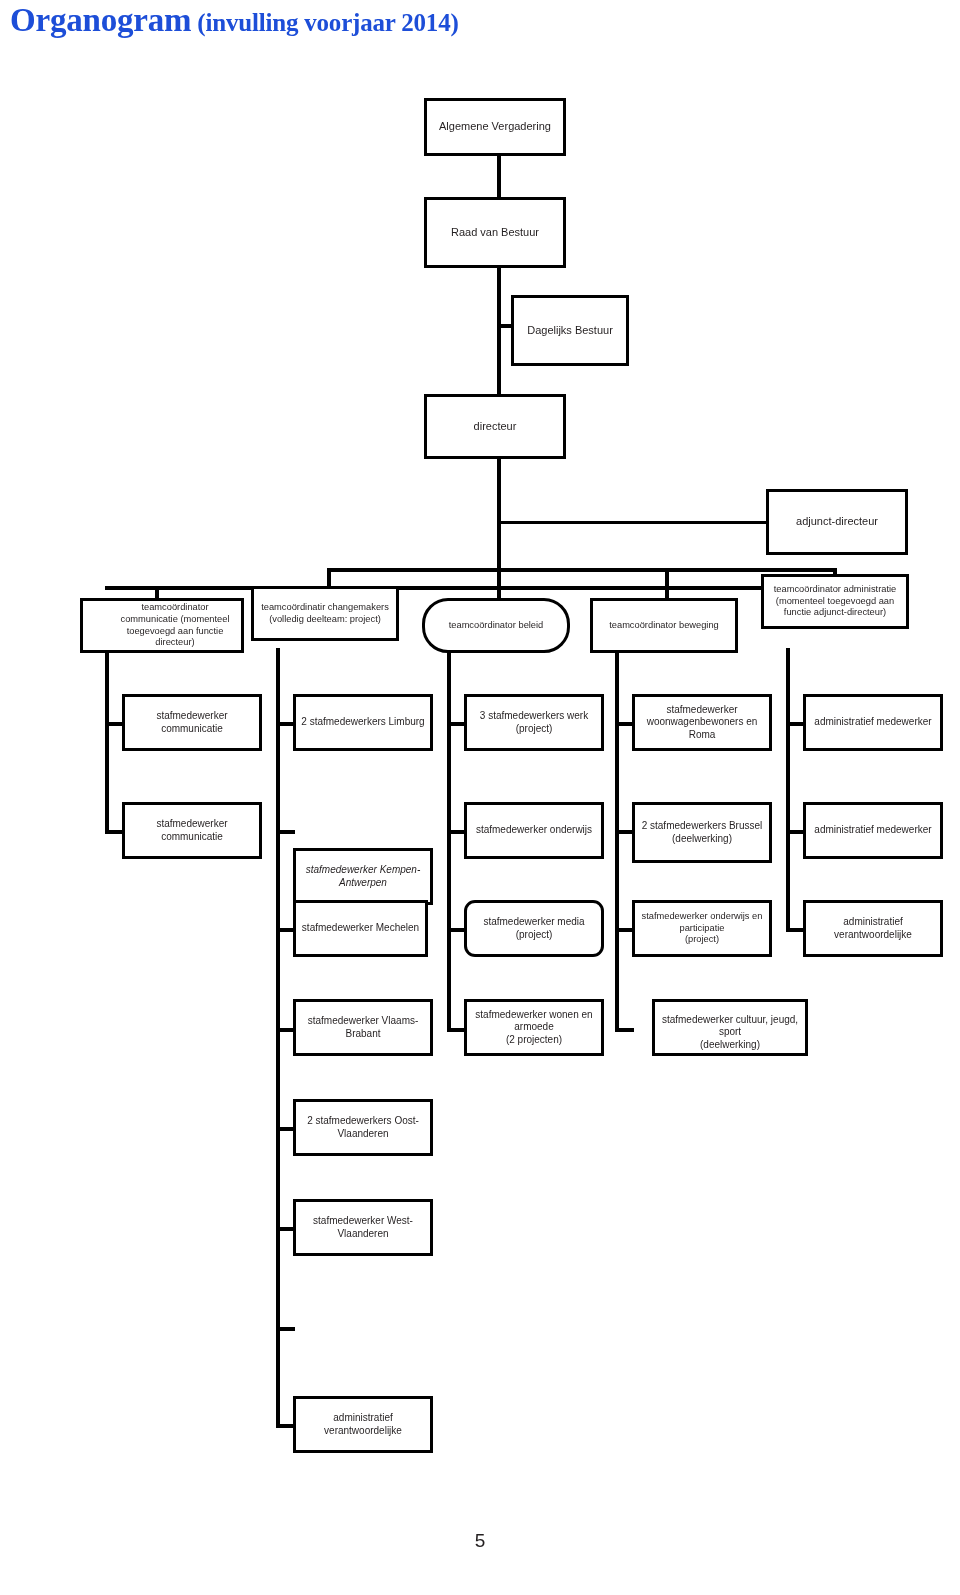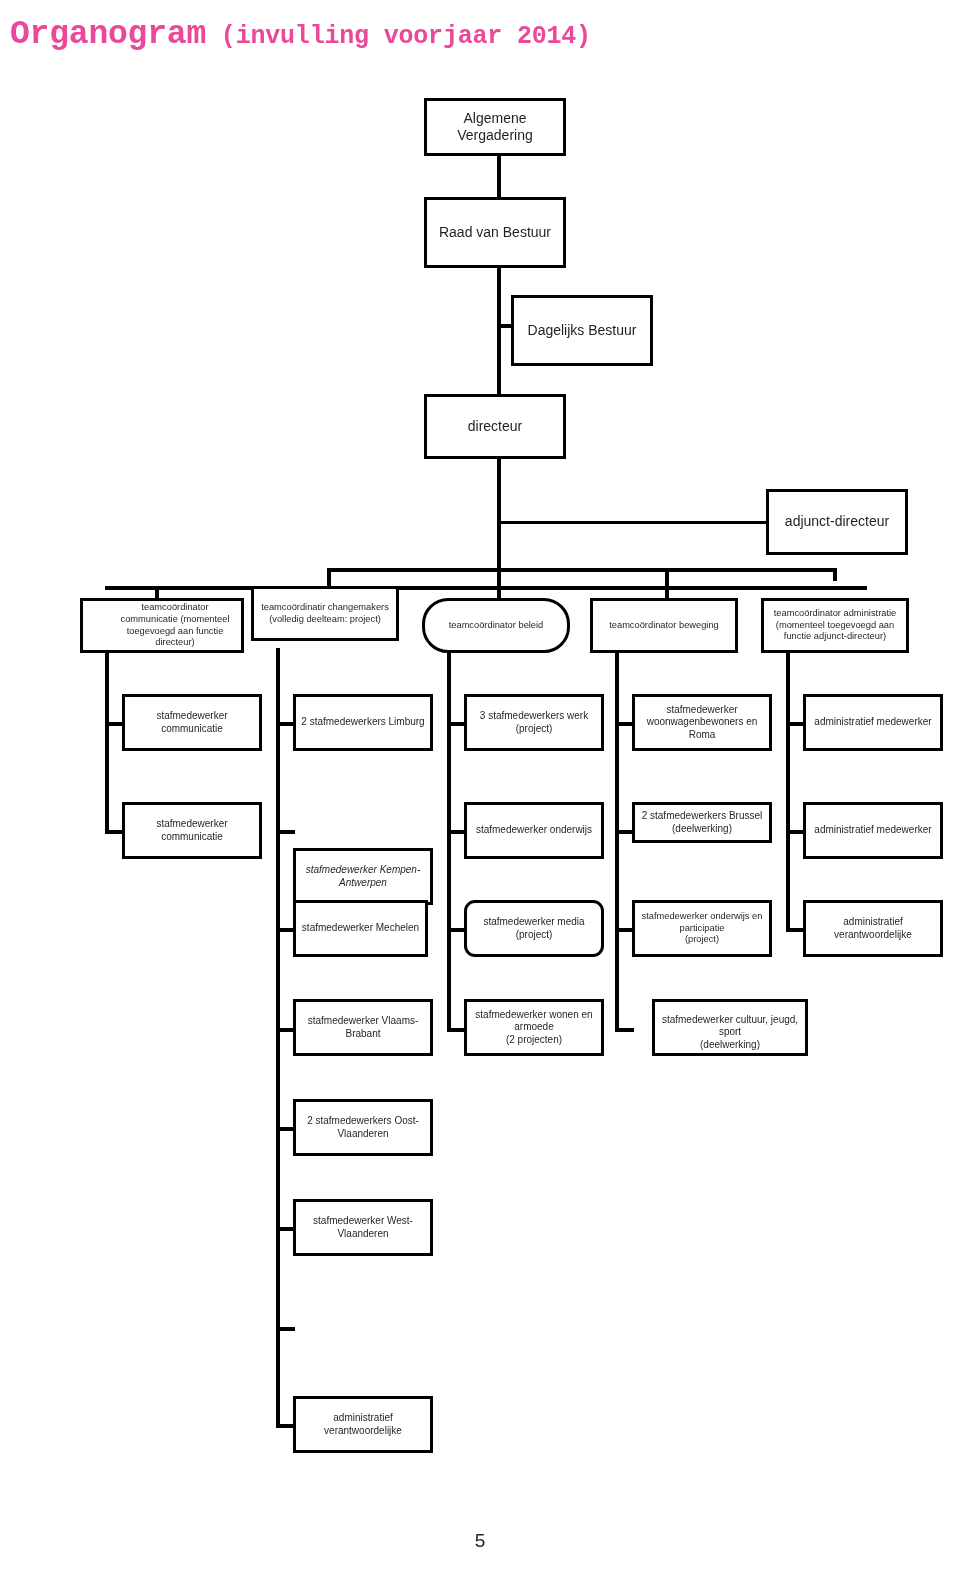--- a/index.html
+++ b/index.html
@@ -13,24 +13,24 @@
     height: 1595px;
     position: relative;
     font-family: "Liberation Sans", sans-serif;
     overflow: hidden;
   }
 
   
   #page-title {
     position: absolute;
     left: 10px;
-    top: 16px;
+    top: 2px;
     white-space: nowrap;
-    font-family: Liberation Mono, monospace;
-    color: #ec4899;
+    font-family: Liberation Serif, serif;
+    color: #1d4ed8;
     letter-spacing: -0.2px;
   }
   #page-title .t-main {
     font-size: 33px;
     font-weight: bold;
   }
   #page-title .t-sub {
     font-size: 25px;
     font-weight: bold;
   }
@@ -58,21 +58,21 @@
     padding: 2px 3px;
     line-height: 1.25;
   }
   .node .node-label {
     display: block;
     width: 100%;
     white-space: pre-line;
   }
 
   
-  .node.lvl-top { font-size: 14px; }
+  .node.lvl-top { font-size: 11px; }
   .node.lvl-staff { font-size: 10px; }
   .node.tight { font-size: 9.3px; }
 
   
   .conn {
     position: absolute;
     background: #000000;
     z-index: 1;
   }
 
@@ -145,21 +145,21 @@
   <div class="conn" style="left:786px; top:928px; width:19px; height:4px;"></div>
 
   <div class="node lvl-top" style="left:424px; top:98px; width:142px; height:58px;">
     <span class="node-label">Algemene Vergadering</span>
   </div>
 
   <div class="node lvl-top" style="left:424px; top:197px; width:142px; height:71px;">
     <span class="node-label">Raad van Bestuur</span>
   </div>
 
-  <div class="node lvl-top" style="left:511px; top:295px; width:142px; height:71px;">
+  <div class="node lvl-top" style="left:511px; top:295px; width:118px; height:71px;">
     <span class="node-label">Dagelijks Bestuur</span>
   </div>
 
   <div class="node lvl-top" style="left:424px; top:394px; width:142px; height:65px;">
     <span class="node-label">directeur</span>
   </div>
 
   <div class="node lvl-top" style="left:766px; top:489px; width:142px; height:66px;">
     <span class="node-label">adjunct-directeur</span>
   </div>
@@ -174,21 +174,21 @@
   </div>
 
   <div class="node tight" style="left:422px; top:598px; width:148px; height:55px;border-radius:26px;">
     <span class="node-label">teamcoördinator beleid</span>
   </div>
 
   <div class="node tight" style="left:590px; top:598px; width:148px; height:55px;">
     <span class="node-label">teamcoördinator beweging</span>
   </div>
 
-  <div class="node tight" style="left:761px; top:598px; width:148px; height:55px;">
+  <div class="node tight" style="left:761px; top:574px; width:148px; height:55px;">
     <span class="node-label">teamcoördinator administratie (momenteel toegevoegd aan functie adjunct-directeur)</span>
   </div>
 
   <div class="node lvl-staff" style="left:122px; top:694px; width:140px; height:57px;">
     <span class="node-label">stafmedewerker communicatie</span>
   </div>
   <div class="node lvl-staff" style="left:293px; top:694px; width:140px; height:57px;">
     <span class="node-label">2 stafmedewerkers Limburg</span>
   </div>
   <div class="node lvl-staff" style="left:464px; top:694px; width:140px; height:57px;">
@@ -204,21 +204,21 @@
 
   <div class="node lvl-staff" style="left:122px; top:802px; width:140px; height:57px;">
     <span class="node-label">stafmedewerker communicatie</span>
   </div>
   <div class="node lvl-staff" style="left:293px; top:848px; width:140px; height:57px;font-style:italic;">
     <span class="node-label">stafmedewerker Kempen-Antwerpen</span>
   </div>
   <div class="node lvl-staff" style="left:464px; top:802px; width:140px; height:57px;">
     <span class="node-label">stafmedewerker onderwijs</span>
   </div>
-  <div class="node lvl-staff" style="left:632px; top:802px; width:140px; height:41px;">
+  <div class="node lvl-staff" style="left:632px; top:802px; width:140px; height:61px;">
     <span class="node-label">2 stafmedewerkers Brussel
 (deelwerking)</span>
   </div>
   <div class="node lvl-staff" style="left:803px; top:802px; width:140px; height:57px;">
     <span class="node-label">administratief medewerker</span>
   </div>
 
   <div class="node lvl-staff" style="left:293px; top:900px; width:135px; height:57px;">
     <span class="node-label">stafmedewerker Mechelen</span>
   </div>

